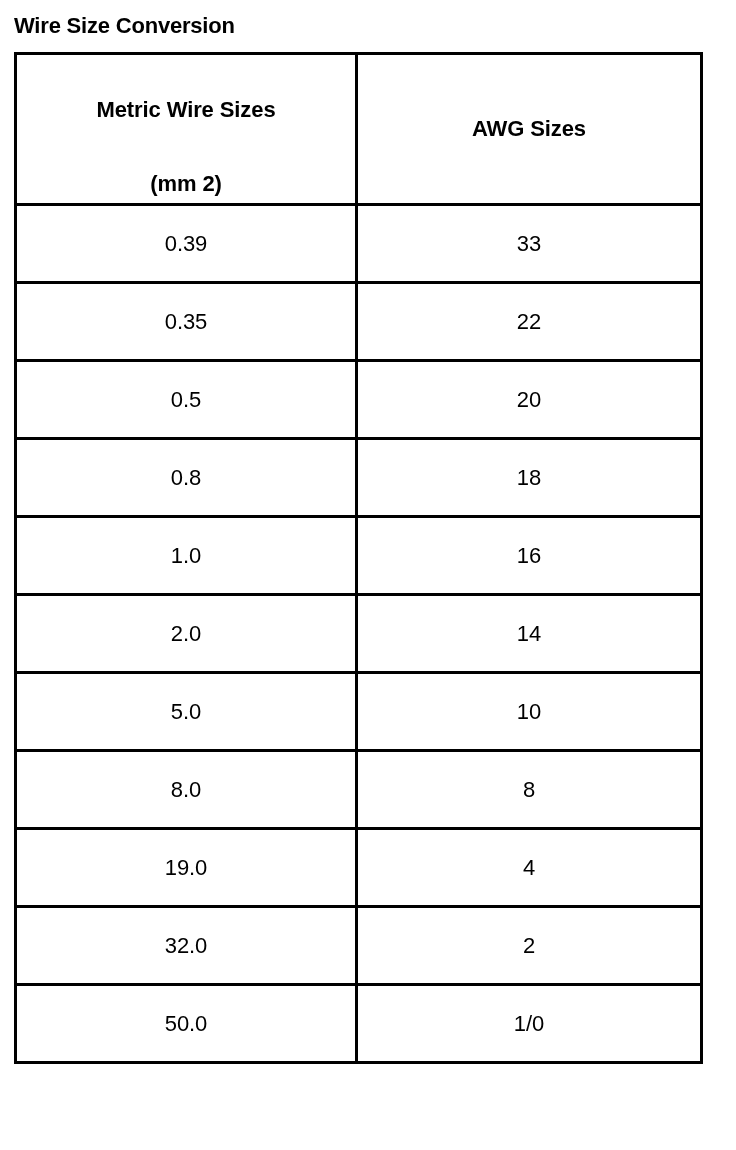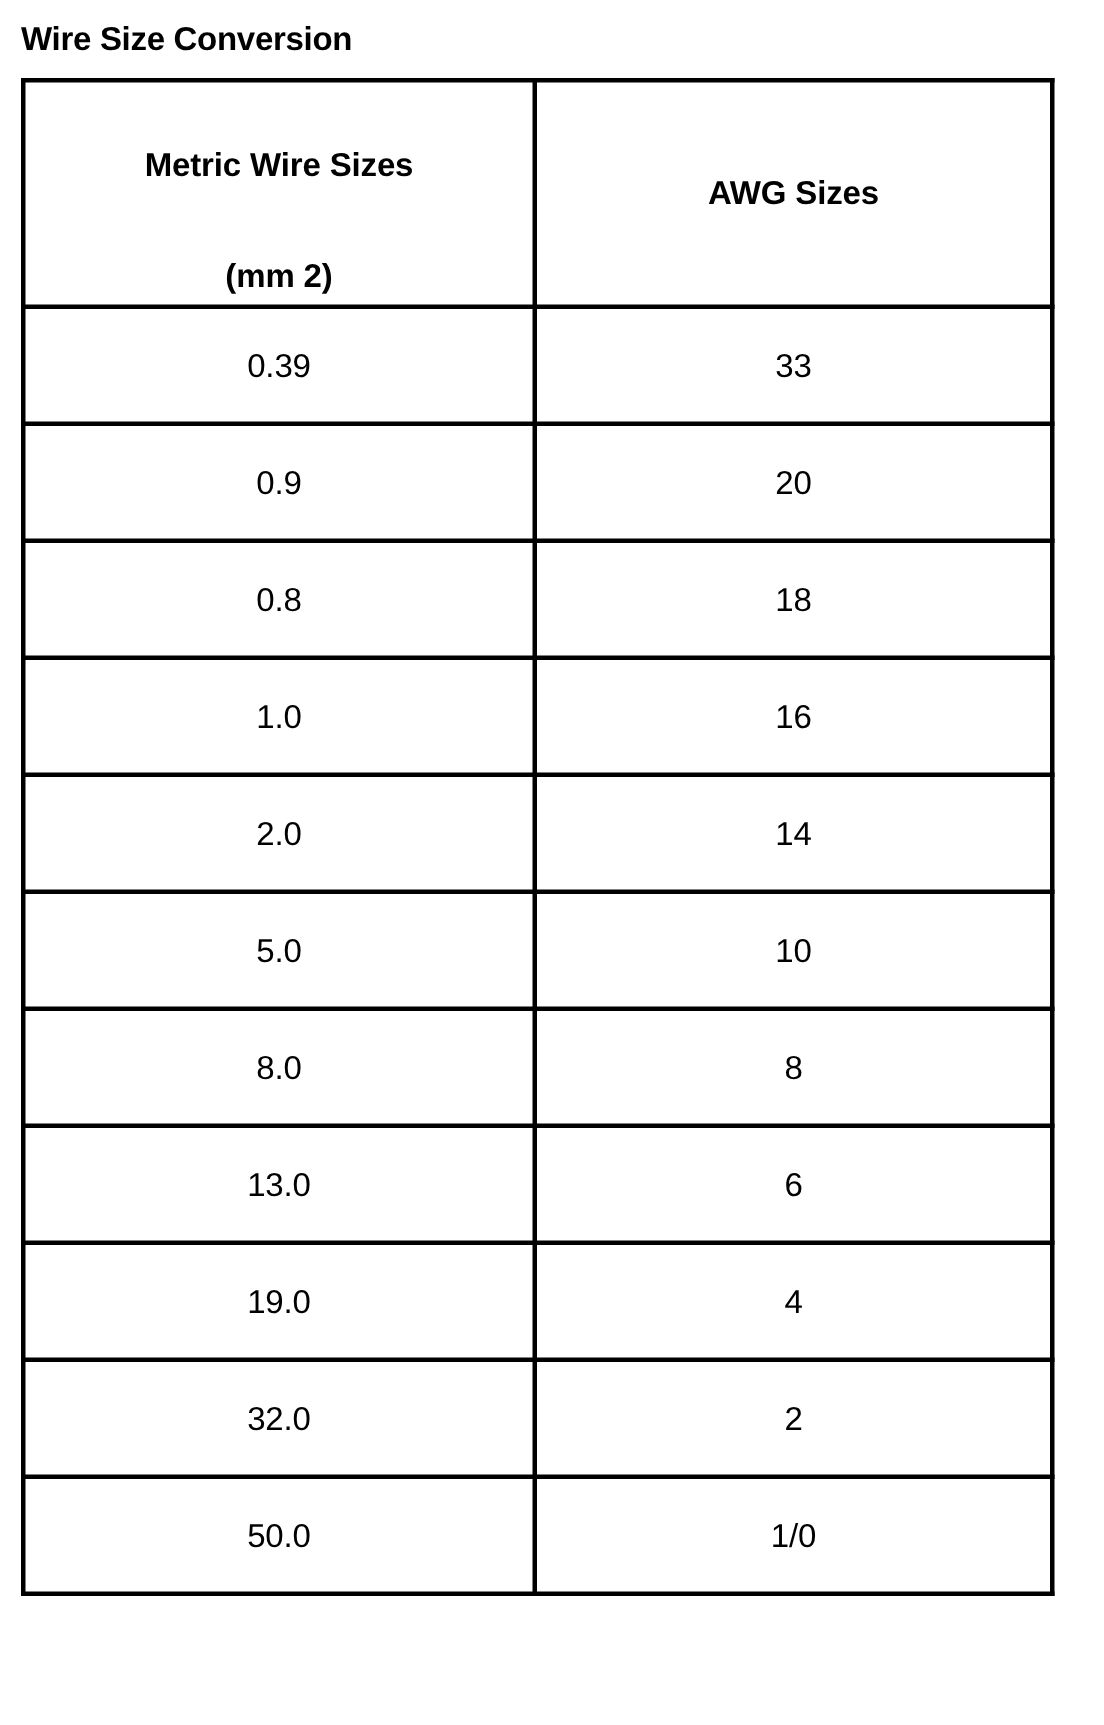--- a/index.html
+++ b/index.html
@@ -84,21 +84,25 @@
         </th>
         <th>AWG Sizes</th>
       </tr>
     </thead>
     <tbody id="table-body">
         <tr>
           <td>0.39</td>
           <td>33</td>
         </tr>
         <tr>
-          <td>0.9</td>
+          <td>0.35</td>
+          <td>22</td>
+        </tr>
+        <tr>
+          <td>0.5</td>
           <td>20</td>
         </tr>
         <tr>
           <td>0.8</td>
           <td>18</td>
         </tr>
         <tr>
           <td>1.0</td>
           <td>16</td>
         </tr>
@@ -108,24 +112,20 @@
         </tr>
         <tr>
           <td>5.0</td>
           <td>10</td>
         </tr>
         <tr>
           <td>8.0</td>
           <td>8</td>
         </tr>
         <tr>
-          <td>13.0</td>
-          <td>6</td>
-        </tr>
-        <tr>
           <td>19.0</td>
           <td>4</td>
         </tr>
         <tr>
           <td>32.0</td>
           <td>2</td>
         </tr>
         <tr>
           <td>50.0</td>
           <td>1/0</td>

